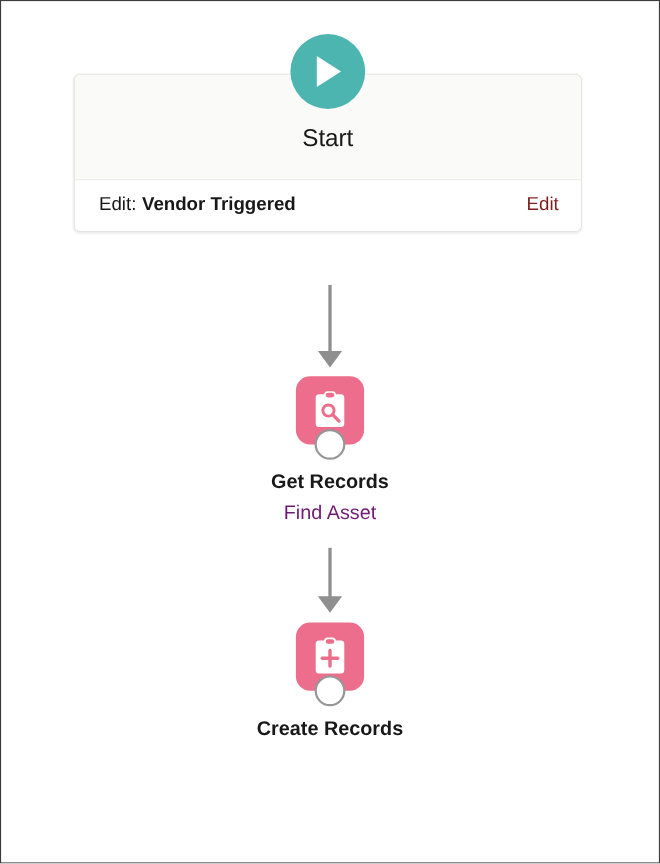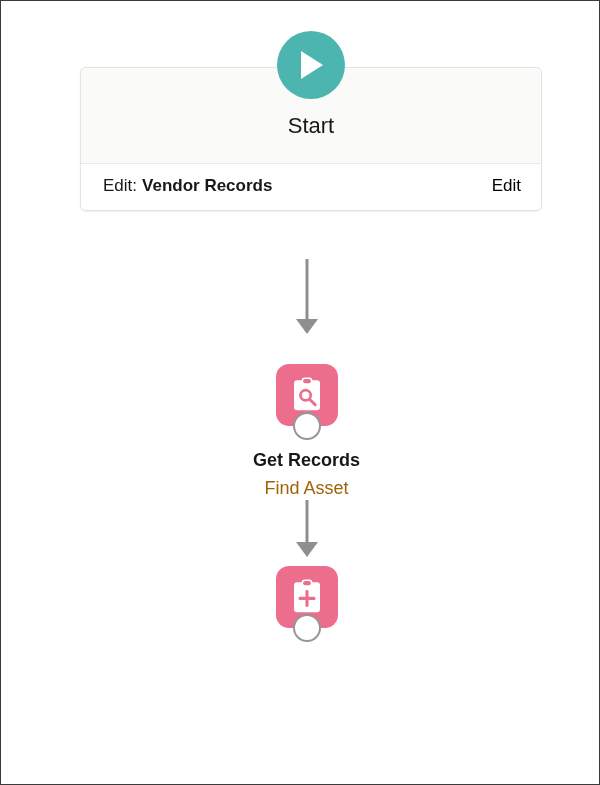--- a/index.html
+++ b/index.html
@@ -20,21 +20,20 @@
     width: 600px;
     height: 785px;
     border: 1px solid #3b3b3b;
     background: #ffffff;
     overflow: hidden;
   }
 
   .canvas {
     position: absolute;
     inset: 0;
-    margin-left: 13px;
   }
 
   
   .connector {
     position: absolute;
     left: 50%;
     transform: translateX(-50%);
     width: 20px;
     z-index: 1;
   }
@@ -110,21 +109,21 @@
   }
   .event-text {
     font-size: 17px;
     color: #181818;
     white-space: nowrap;
   }
   .event-label { font-weight: 400; }
   .event-value { font-weight: 700; margin-left: 5px; }
   .edit-link {
     font-size: 17px;
-    color: #000000;
+    color: #7f1d1d;
     text-decoration: none;
     cursor: pointer;
   }
 
   .start-badge {
     position: absolute;
     left: 50%;
     top: -36px;
     transform: translateX(-50%);
     width: 68px;
@@ -179,36 +178,36 @@
     margin-top: 24px;
     font-size: 18px;
     font-weight: 700;
     color: #181818;
     line-height: 1.2;
   }
   .node-label {
     margin-top: 4px;
     font-size: 18px;
     font-weight: 400;
-    color: #a16207;
+    color: #701a75;
     line-height: 1.35;
   }
   .node-label-inner {
     display: inline-block;
     max-width: 185px;
     background: #ffffff;
     padding: 0 4px;
   }
   .node-title-inner {
     display: inline-block;
     background: #ffffff;
     padding: 0 6px;
   }
 
-  #node-get-records { top: 363px; }
+  #node-get-records { top: 341px; }
   #node-create-records { top: 565px; }
 </style>
 </head>
 <body>
 
 <div class="page-frame">
   <div class="canvas">
 
     <div class="connector" id="connector-start-to-get">
       <div class="line"></div>
@@ -227,21 +226,21 @@
           <path d="M5 2 L27 16 L5 30 Z" fill="#ffffff"></path>
         </svg>
       </div>
 
       <div class="start-card">
         <div class="start-card-head">
           <div class="start-title">Start</div>
         </div>
         <div class="start-card-body">
           <div class="event-text">
-            <span class="event-label">Edit:</span><span class="event-value">Vendor Records</span>
+            <span class="event-label">Edit:</span><span class="event-value">Vendor Triggered</span>
           </div>
           <a class="edit-link" href="#">Edit</a>
         </div>
       </div>
     </div>
 
     <div class="flow-node" id="node-get-records">
       <div class="node-icon-wrap">
         <div class="node-icon">
           <svg width="38" height="38" viewBox="0 0 38 38" aria-hidden="true">
@@ -268,16 +267,19 @@
           <svg width="38" height="38" viewBox="0 0 38 38" aria-hidden="true">
             <path d="M6 7.5 a3.2 3.2 0 0 1 3.2-3.2 H28.8 A3.2 3.2 0 0 1 32 7.5 V31 a3.2 3.2 0 0 1 -3.2 3.2 H9.2 A3.2 3.2 0 0 1 6 31 Z" fill="#ffffff"></path>
             <rect x="13.6" y="1.6" width="10.8" height="7.2" rx="3.2" fill="#ffffff"></rect>
             <rect x="15.1" y="3.1" width="7.8" height="4.2" rx="2.1" fill="#ec6e8c"></rect>
             <line x1="19" y1="13.4" x2="19" y2="27.4" stroke="#ec6e8c" stroke-width="3.1" stroke-linecap="round"></line>
             <line x1="12" y1="20.4" x2="26" y2="20.4" stroke="#ec6e8c" stroke-width="3.1" stroke-linecap="round"></line>
           </svg>
         </div>
         <div class="node-handle"></div>
       </div>
+      <div class="node-title">
+        <span class="node-title-inner">Create Records</span>
+      </div>
     </div>
 
   </div>
 </div>
 
 </body></html>

